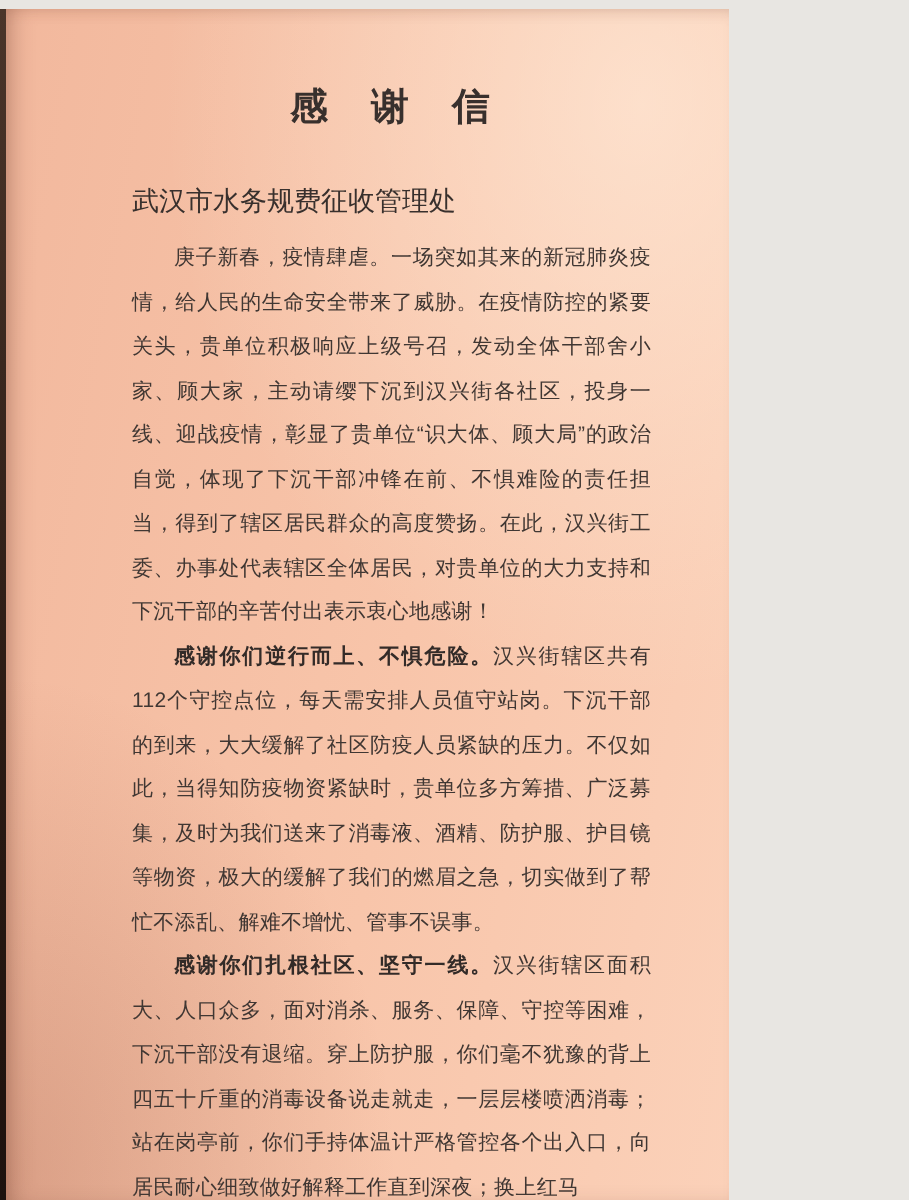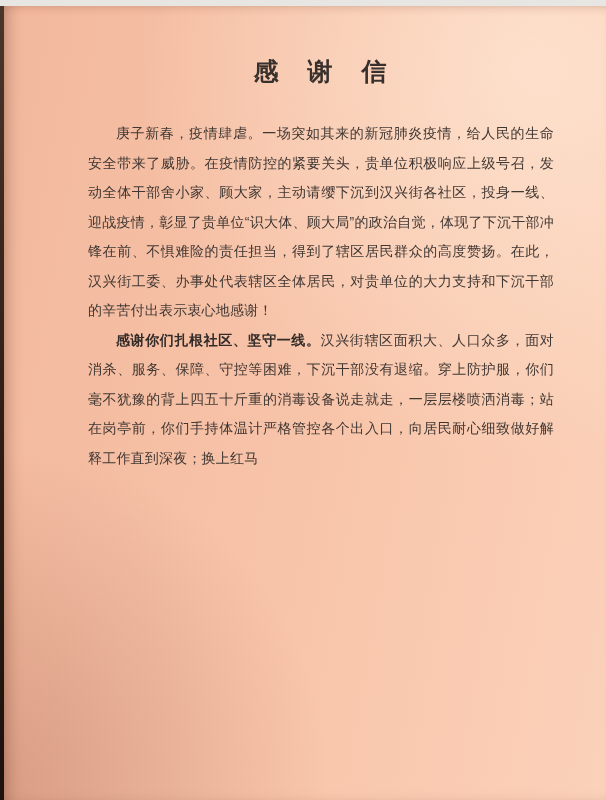--- a/index.html
+++ b/index.html
@@ -17,21 +17,21 @@
   
   .left-edge {
     position: absolute;
     left: 0; top: 6px; bottom: 0;
     width: 6px;
     background: linear-gradient(180deg, #4a352a 0%, #2a1b14 60%, #1d120e 100%);
   }
   .paper {
     position: absolute;
     left: 4px; top: 6px;
-    width: 602px; height: 794px;
+    width: 482px; height: 794px;
     box-sizing: border-box;
     padding: 0 52px 0 84px;
     background:
       radial-gradient(120% 90% at 88% 8%, rgba(255,236,219,0.65) 0%, rgba(255,236,219,0) 55%),
       radial-gradient(90% 70% at 0% 98%, rgba(140,70,50,0.26) 0%, rgba(140,70,50,0) 60%),
       linear-gradient(100deg, #f2b89d 0%, #f8c5aa 55%, #fbd1b9 100%);
     box-shadow:
       inset 10px 0 16px -8px rgba(90,40,25,0.38),
       inset 0 6px 10px -6px rgba(120,60,40,0.18);
     color: #3b3330;
@@ -67,23 +67,25 @@
 </head>
 <body>
 
 <div class="photo">
   <div class="left-edge"></div>
   <div class="paper">
 
     <h1 class="title">感　谢　信</h1>
 
     <div class="recipient">
+      <div class="recipient-line">武汉市水务规费征收管理处</div>
     </div>
 
     <div class="body-text">
       <p class="para"><span>庚子新春，疫情肆虐。一场突如其来的新冠肺炎疫情，给人民的生命安全带来了威胁。在疫情防控的紧要关头，贵单位积极响应上级号召，发动全体干部舍小家、顾大家，主动请缨下沉到汉兴街各社区，投身一线、迎战疫情，彰显了贵单位“识大体、顾大局”的政治自觉，体现了下沉干部冲锋在前、不惧难险的责任担当，得到了辖区居民群众的高度赞扬。在此，汉兴街工委、办事处代表辖区全体居民，对贵单位的大力支持和下沉干部的辛苦付出表示衷心地感谢！</span></p>
 
+      <p class="para"><span class="lead">感谢你们逆行而上、不惧危险。</span><span>汉兴街辖区共有112个守控点位，每天需安排人员值守站岗。下沉干部的到来，大大缓解了社区防疫人员紧缺的压力。不仅如此，当得知防疫物资紧缺时，贵单位多方筹措、广泛募集，及时为我们送来了消毒液、酒精、防护服、护目镜等物资，极大的缓解了我们的燃眉之急，切实做到了帮忙不添乱、解难不增忧、管事不误事。</span></p>
 
       <p class="para"><span class="lead">感谢你们扎根社区、坚守一线。</span><span>汉兴街辖区面积大、人口众多，面对消杀、服务、保障、守控等困难，下沉干部没有退缩。穿上防护服，你们毫不犹豫的背上四五十斤重的消毒设备说走就走，一层层楼喷洒消毒；站在岗亭前，你们手持体温计严格管控各个出入口，向居民耐心细致做好解释工作直到深夜；换上红马</span></p>
     </div>
 
   </div>
 </div>
 
 </body></html>

